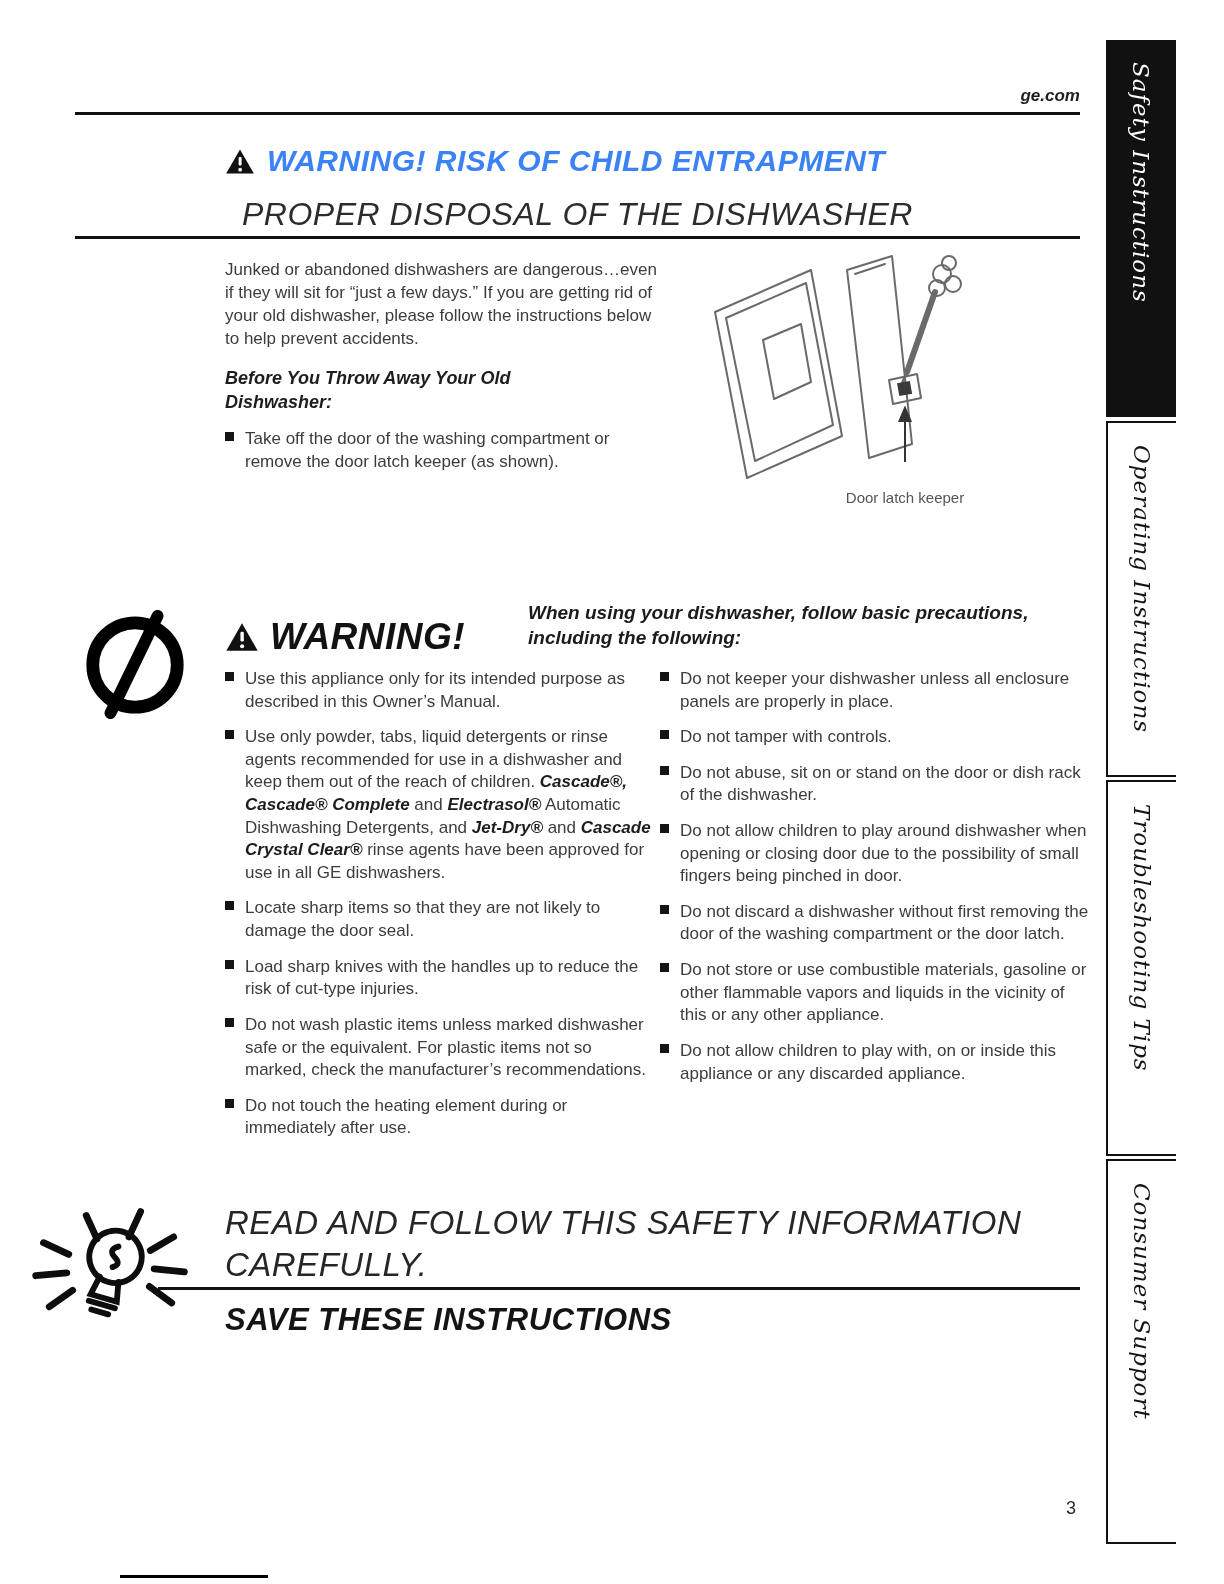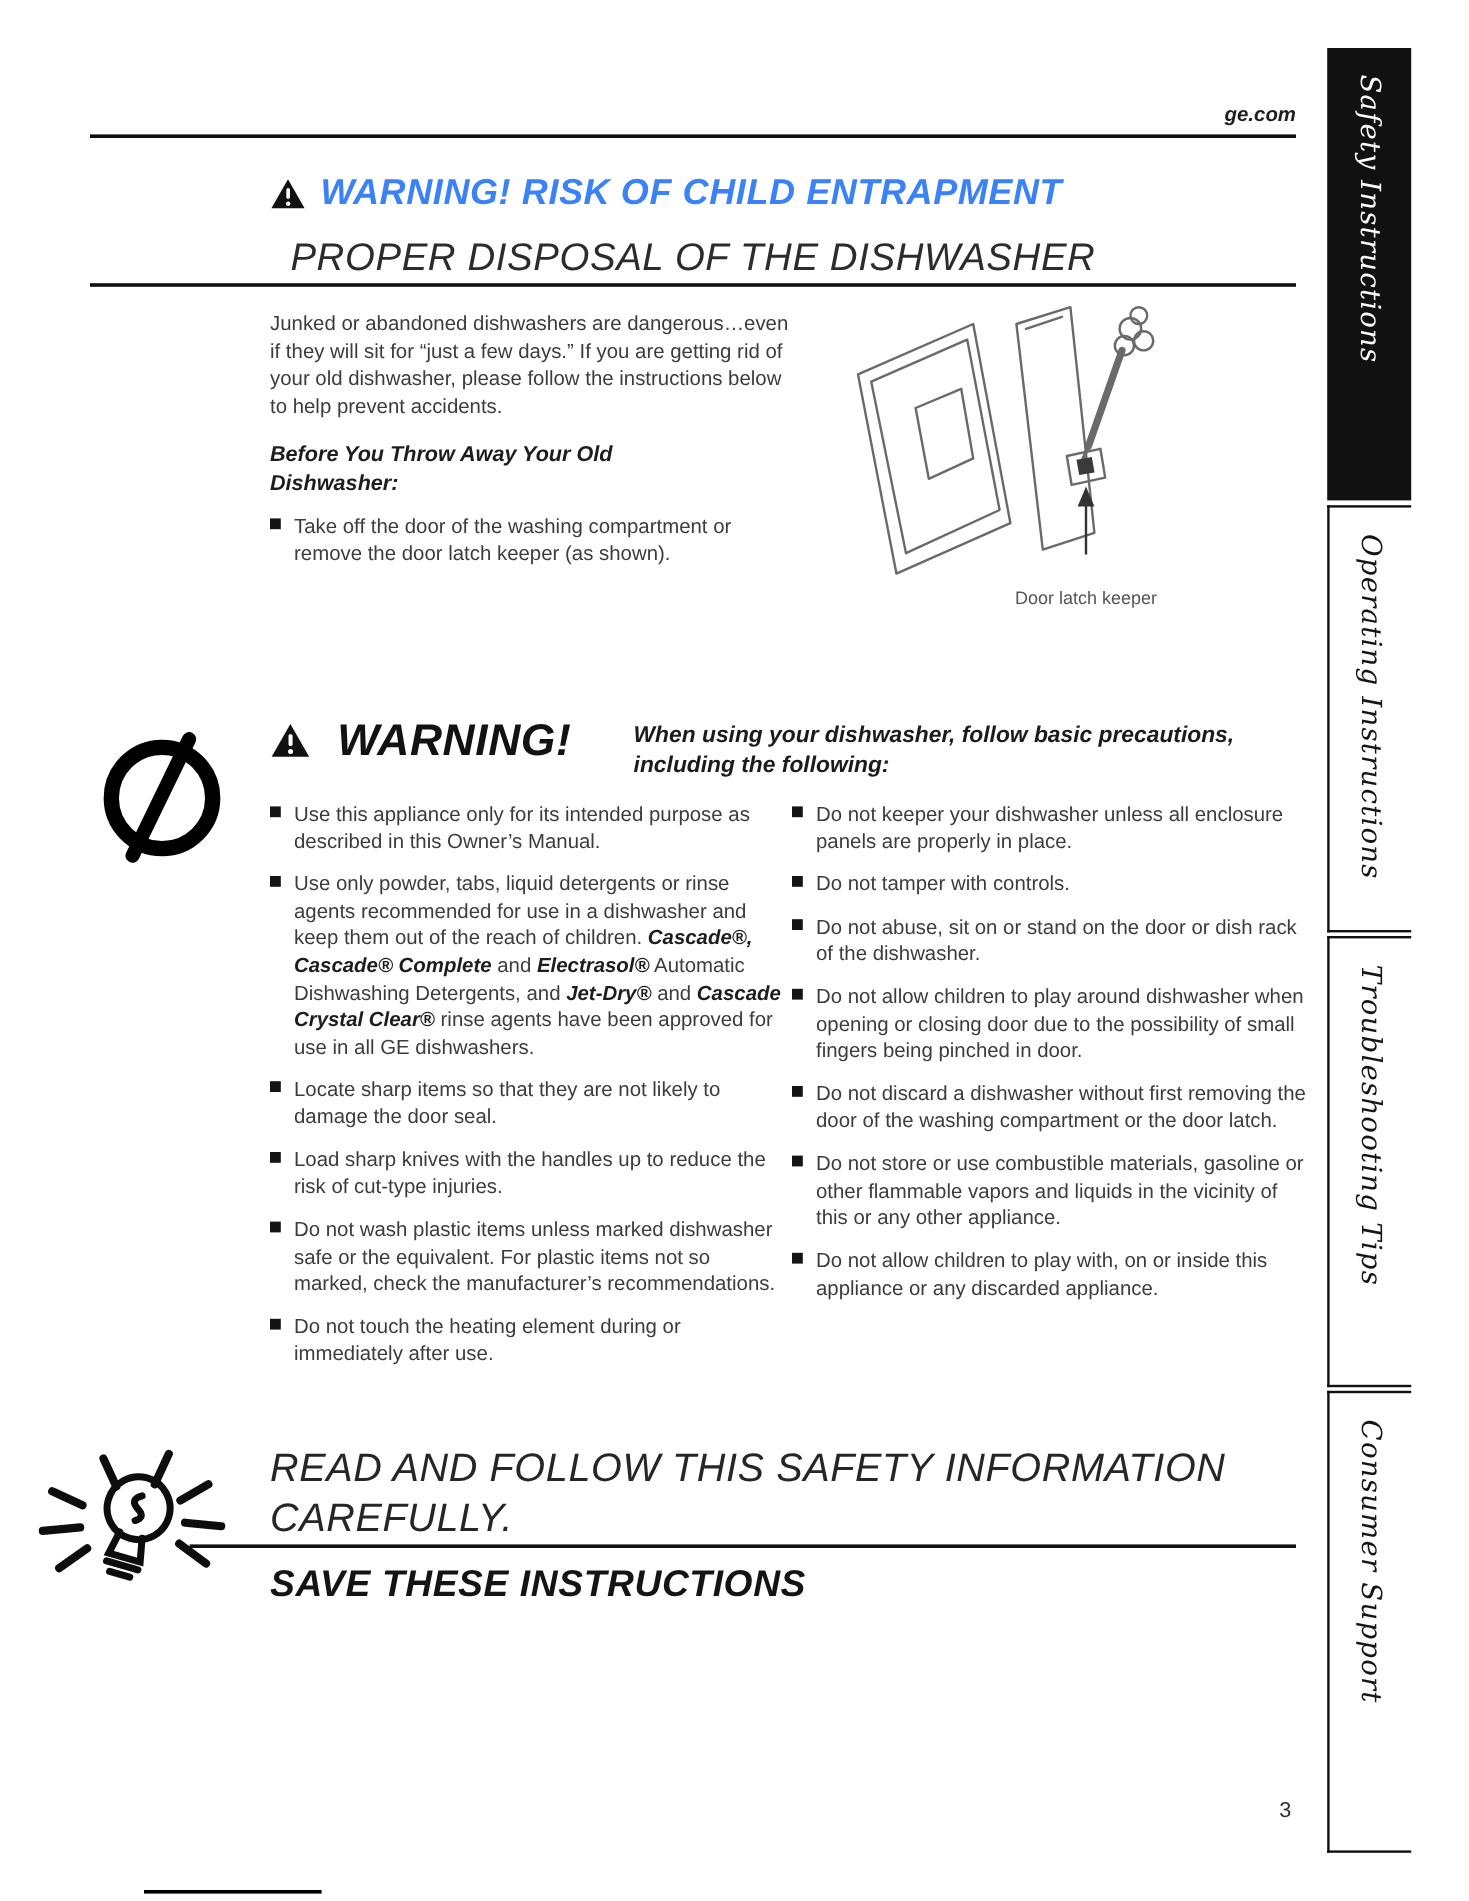--- a/index.html
+++ b/index.html
@@ -36,21 +36,21 @@
   ul.blist li .sq { position:absolute; left:0; top:4px; width:9px; height:9px; background:#141414; }
   .bld { font-weight:bold; font-style:italic; color:#1d1d1d; }
 
   
   .figure { top:248px; left:699px; width:290px; }
   .figcap { margin:2px 0 0 118px; width:176px; text-align:center;
     font-size:15px; color:#555; }
 
   
   .no-symbol { top:610px; left:80px; width:110px; height:110px; }
-  .warn2 { top:596px; left:225px; display:flex; align-items:center; gap:22px;
+  .warn2 { top:616px; left:225px; display:flex; align-items:center; gap:11px;
     font-size:37px; font-style:italic; font-weight:bold; color:#121212; letter-spacing:.5px; }
   .lead { top:600px; left:528px; width:540px; font-size:19px; font-weight:bold;
     font-style:italic; color:#1b1b1b; line-height:1.32; }
   .col-left  { top:668px; left:225px; width:428px; }
   .col-right { top:668px; left:660px; width:433px; }
 
   
   .bulb { top:1198px; left:26px; width:170px; }
   .read { top:1202px; left:225px; font-size:33px; font-style:italic; color:#262626;
     line-height:1.28; letter-spacing:.5px; }

